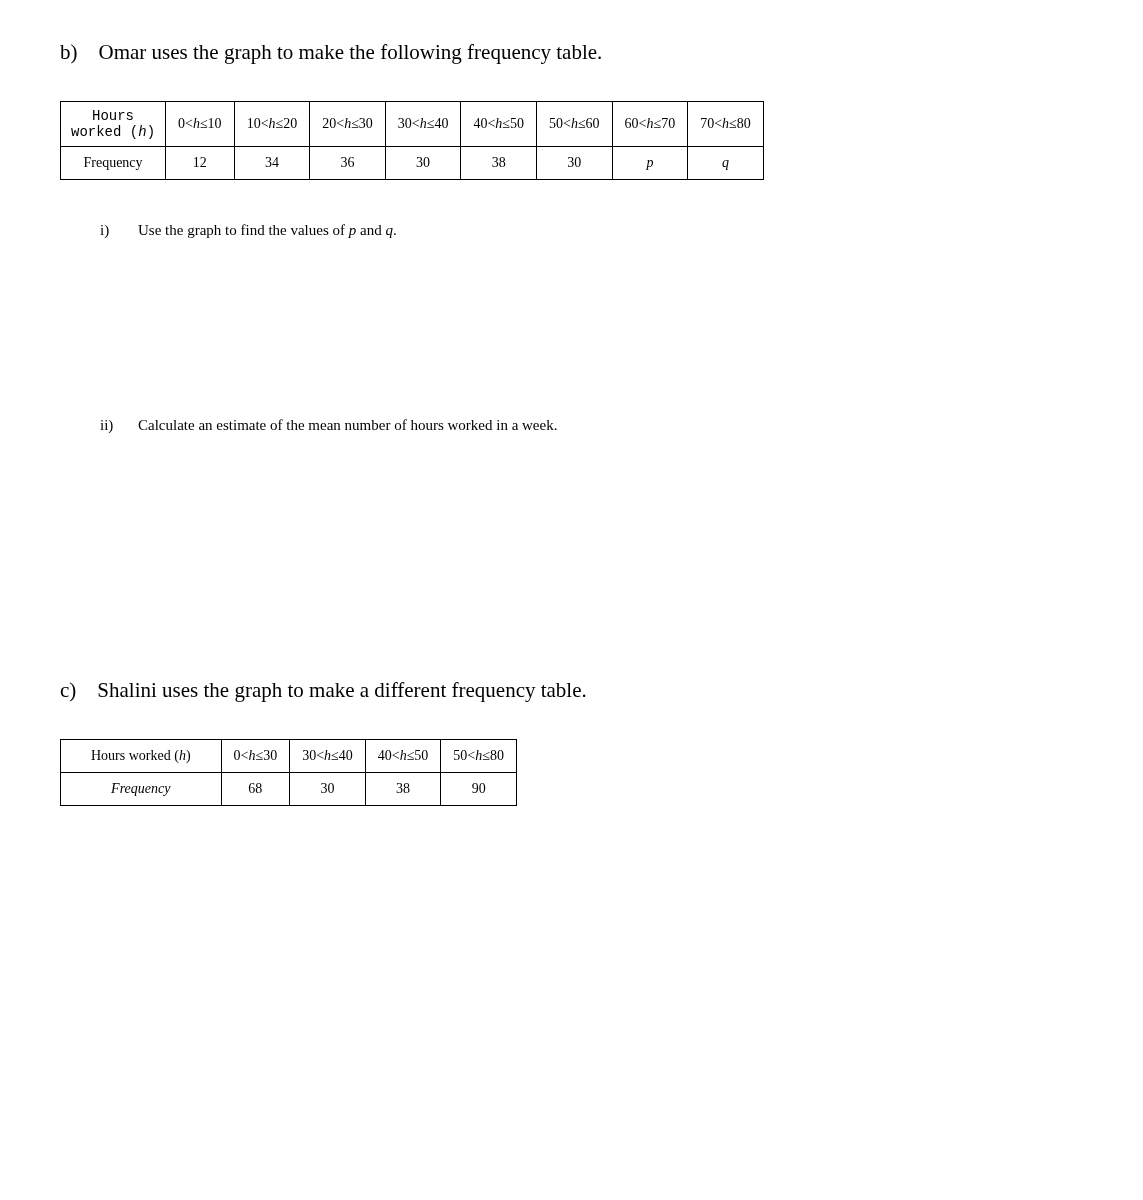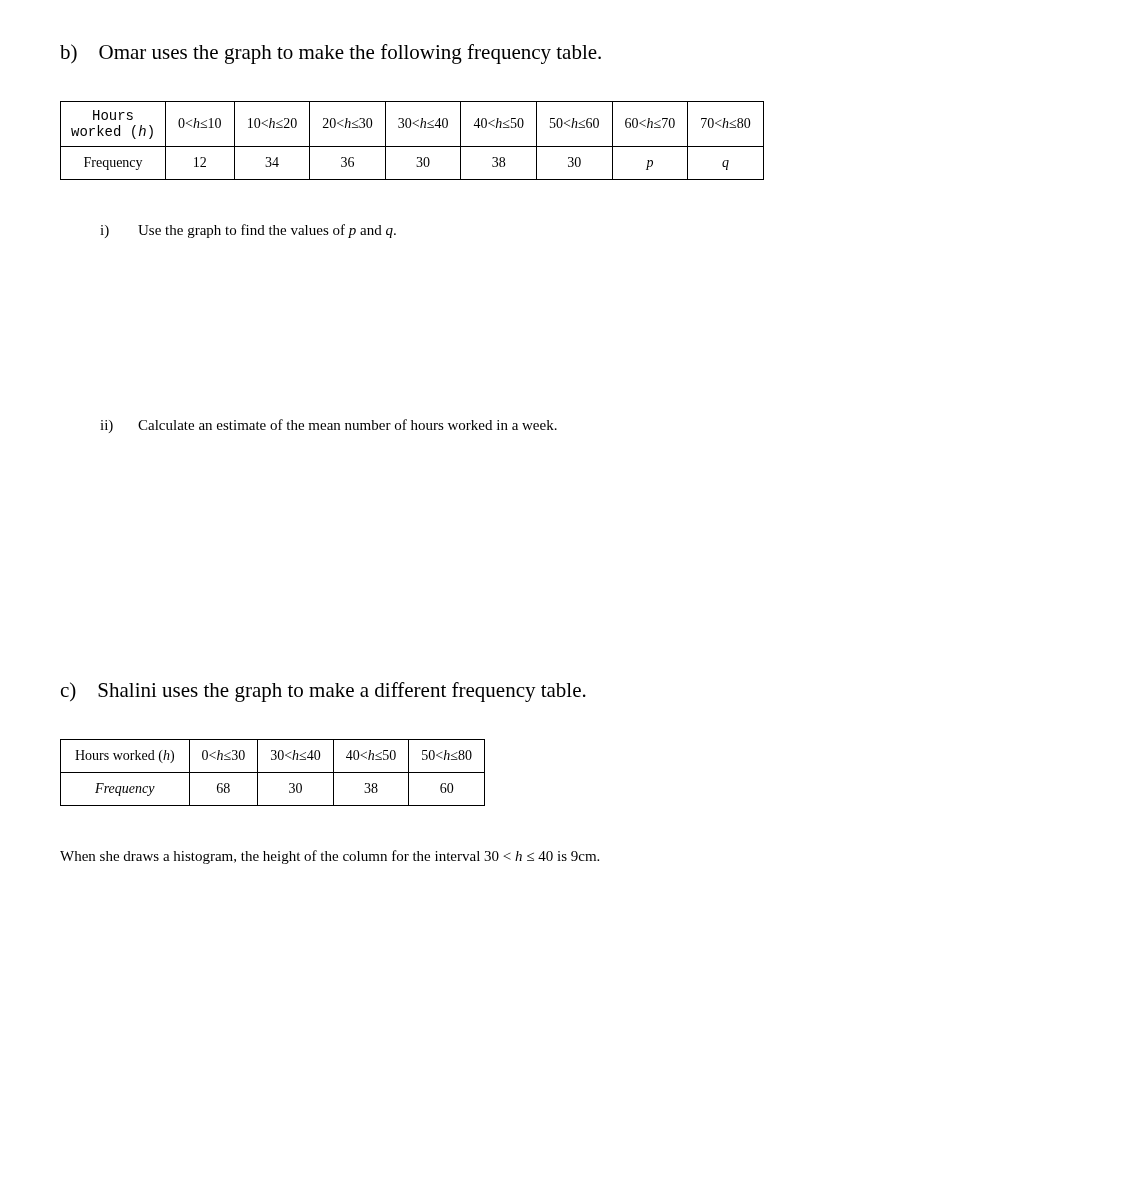--- a/index.html
+++ b/index.html
@@ -143,40 +143,37 @@
     <span>c)</span>
     &nbsp;&nbsp;
     <span>Shalini uses the graph to make a different frequency table.</span>
   </div>
 
   
   <div class="table-container">
     <table>
       <tbody>
         <tr>
-          <td style="padding: 8px 14px;">
+          <td style="padding: 8px 30px;">
             Hours worked (<span class="math">h</span>)
           </td>
           <td>0&lt;<span class="math">h</span>≤30</td>
           <td>30&lt;<span class="math">h</span>≤40</td>
           <td>40&lt;<span class="math">h</span>≤50</td>
           <td>50&lt;<span class="math">h</span>≤80</td>
         </tr>
         <tr>
           <td style="font-style:italic;">Frequency</td>
           <td>68</td>
           <td>30</td>
           <td>38</td>
-          <td>60</td>
+          <td>90</td>
         </tr>
       </tbody>
     </table>
   </div>
 
   
   <div class="note-text">
-    <div>
-      When she draws a histogram, the height of the column for the interval 30 &lt; <span class="math">h</span> ≤ 40 is 9cm.
-    </div>
   </div>
 
   <div class="answer-space-large" style="height:240px;"></div>
 </div>
 
 </body></html>

